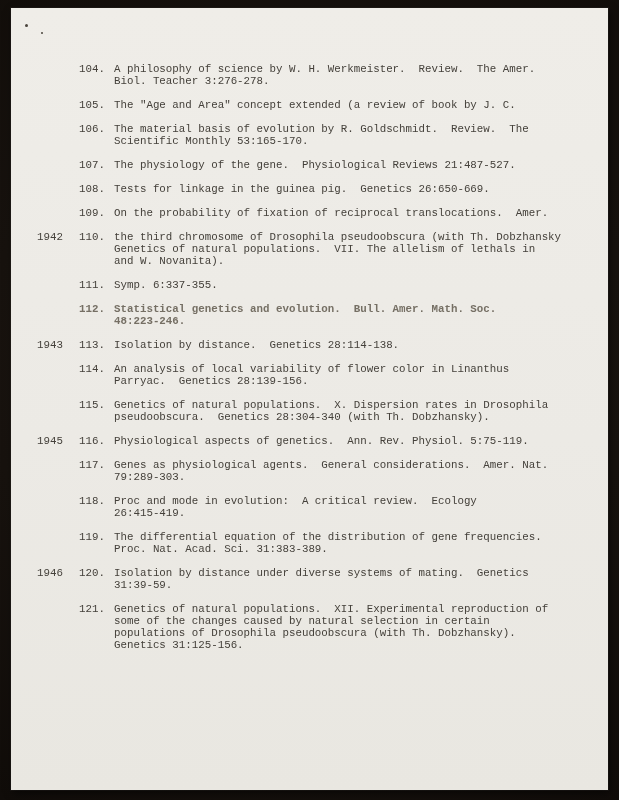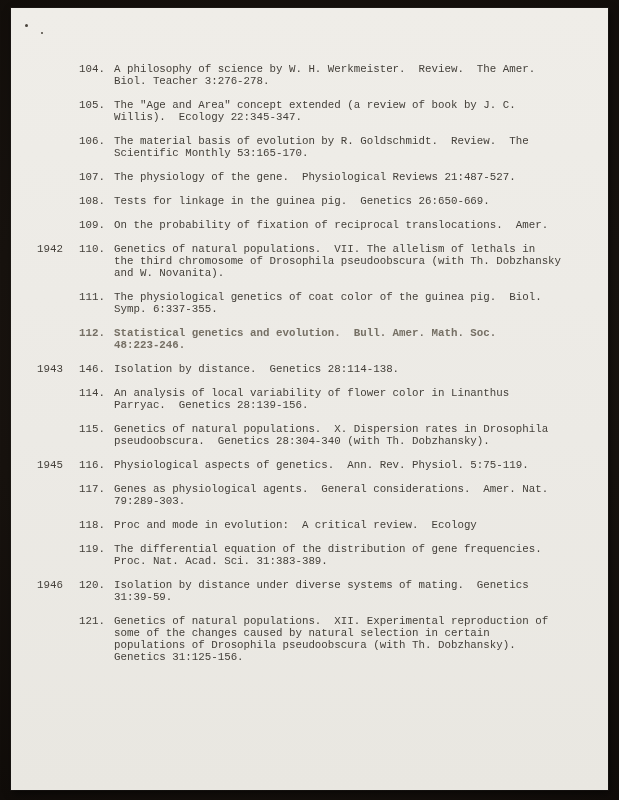--- a/index.html
+++ b/index.html
@@ -64,32 +64,32 @@
 </style>
 </head>
 <body>
 
 <div class="stage">
   <div class="paper">
     <span class="speck s1"></span>
     <span class="speck s2"></span>
     <div class="content" style="--ink: #44403a;">
         <div class="entry"><div class="col-year"></div><div class="col-num">104.</div><div class="col-text"><div class="line">A philosophy of science by W. H. Werkmeister.  Review.  The Amer.</div><div class="line">Biol. Teacher 3:276-278.</div></div></div>
-        <div class="entry"><div class="col-year"></div><div class="col-num">105.</div><div class="col-text"><div class="line">The "Age and Area" concept extended (a review of book by J. C.</div><div class="line">Willis).  Ecology 22:345-347.</div></div></div>
+        <div class="entry"><div class="col-year"></div><div class="col-num">105.</div><div class="col-text"><div class="line">The "Age and Area" concept extended (a review of book by J. C.</div></div></div>
         <div class="entry"><div class="col-year"></div><div class="col-num">106.</div><div class="col-text"><div class="line">The material basis of evolution by R. Goldschmidt.  Review.  The</div><div class="line">Scientific Monthly 53:165-170.</div></div></div>
         <div class="entry"><div class="col-year"></div><div class="col-num">107.</div><div class="col-text"><div class="line">The physiology of the gene.  Physiological Reviews 21:487-527.</div></div></div>
         <div class="entry"><div class="col-year"></div><div class="col-num">108.</div><div class="col-text"><div class="line">Tests for linkage in the guinea pig.  Genetics 26:650-669.</div></div></div>
         <div class="entry"><div class="col-year"></div><div class="col-num">109.</div><div class="col-text"><div class="line">On the probability of fixation of reciprocal translocations.  Amer.</div></div></div>
-        <div class="entry"><div class="col-year">1942</div><div class="col-num">110.</div><div class="col-text"><div class="line">Genetics of natural populations.  VII. The allelism of lethals in</div><div class="line">the third chromosome of Drosophila pseudoobscura (with Th. Dobzhansky</div><div class="line">and W. Novanita).</div></div></div>
-        <div class="entry"><div class="col-year"></div><div class="col-num">111.</div><div class="col-text"><div class="line">The physiological genetics of coat color of the guinea pig.  Biol.</div><div class="line">Symp. 6:337-355.</div></div></div>
+        <div class="entry"><div class="col-year">1942</div><div class="col-num">110.</div><div class="col-text"><div class="line">the third chromosome of Drosophila pseudoobscura (with Th. Dobzhansky</div><div class="line">Genetics of natural populations.  VII. The allelism of lethals in</div><div class="line">and W. Novanita).</div></div></div>
+        <div class="entry"><div class="col-year"></div><div class="col-num">111.</div><div class="col-text"><div class="line">Symp. 6:337-355.</div></div></div>
         <div class="entry faded"><div class="col-year"></div><div class="col-num">112.</div><div class="col-text"><div class="line">Statistical genetics and evolution.  Bull. Amer. Math. Soc.</div><div class="line">48:223-246.</div></div></div>
-        <div class="entry"><div class="col-year">1943</div><div class="col-num">146.</div><div class="col-text"><div class="line">Isolation by distance.  Genetics 28:114-138.</div></div></div>
+        <div class="entry"><div class="col-year">1943</div><div class="col-num">113.</div><div class="col-text"><div class="line">Isolation by distance.  Genetics 28:114-138.</div></div></div>
         <div class="entry"><div class="col-year"></div><div class="col-num">114.</div><div class="col-text"><div class="line">An analysis of local variability of flower color in Linanthus</div><div class="line">Parryac.  Genetics 28:139-156.</div></div></div>
         <div class="entry"><div class="col-year"></div><div class="col-num">115.</div><div class="col-text"><div class="line">Genetics of natural populations.  X. Dispersion rates in Drosophila</div><div class="line">pseudoobscura.  Genetics 28:304-340 (with Th. Dobzhansky).</div></div></div>
         <div class="entry"><div class="col-year">1945</div><div class="col-num">116.</div><div class="col-text"><div class="line">Physiological aspects of genetics.  Ann. Rev. Physiol. 5:75-119.</div></div></div>
         <div class="entry"><div class="col-year"></div><div class="col-num">117.</div><div class="col-text"><div class="line">Genes as physiological agents.  General considerations.  Amer. Nat.</div><div class="line">79:289-303.</div></div></div>
-        <div class="entry"><div class="col-year"></div><div class="col-num">118.</div><div class="col-text"><div class="line">Proc and mode in evolution:  A critical review.  Ecology</div></div></div>
+        <div class="entry"><div class="col-year"></div><div class="col-num">118.</div><div class="col-text"><div class="line">Proc and mode in evolution:  A critical review.  Ecology</div><div class="line">26:415-419.</div></div></div>
         <div class="entry"><div class="col-year"></div><div class="col-num">119.</div><div class="col-text"><div class="line">The differential equation of the distribution of gene frequencies.</div><div class="line">Proc. Nat. Acad. Sci. 31:383-389.</div></div></div>
         <div class="entry"><div class="col-year">1946</div><div class="col-num">120.</div><div class="col-text"><div class="line">Isolation by distance under diverse systems of mating.  Genetics</div><div class="line">31:39-59.</div></div></div>
         <div class="entry"><div class="col-year"></div><div class="col-num">121.</div><div class="col-text"><div class="line">Genetics of natural populations.  XII. Experimental reproduction of</div><div class="line">some of the changes caused by natural selection in certain</div><div class="line">populations of Drosophila pseudoobscura (with Th. Dobzhansky).</div><div class="line">Genetics 31:125-156.</div></div></div>
       </div>
   </div>
 </div>
 
 </body></html>

